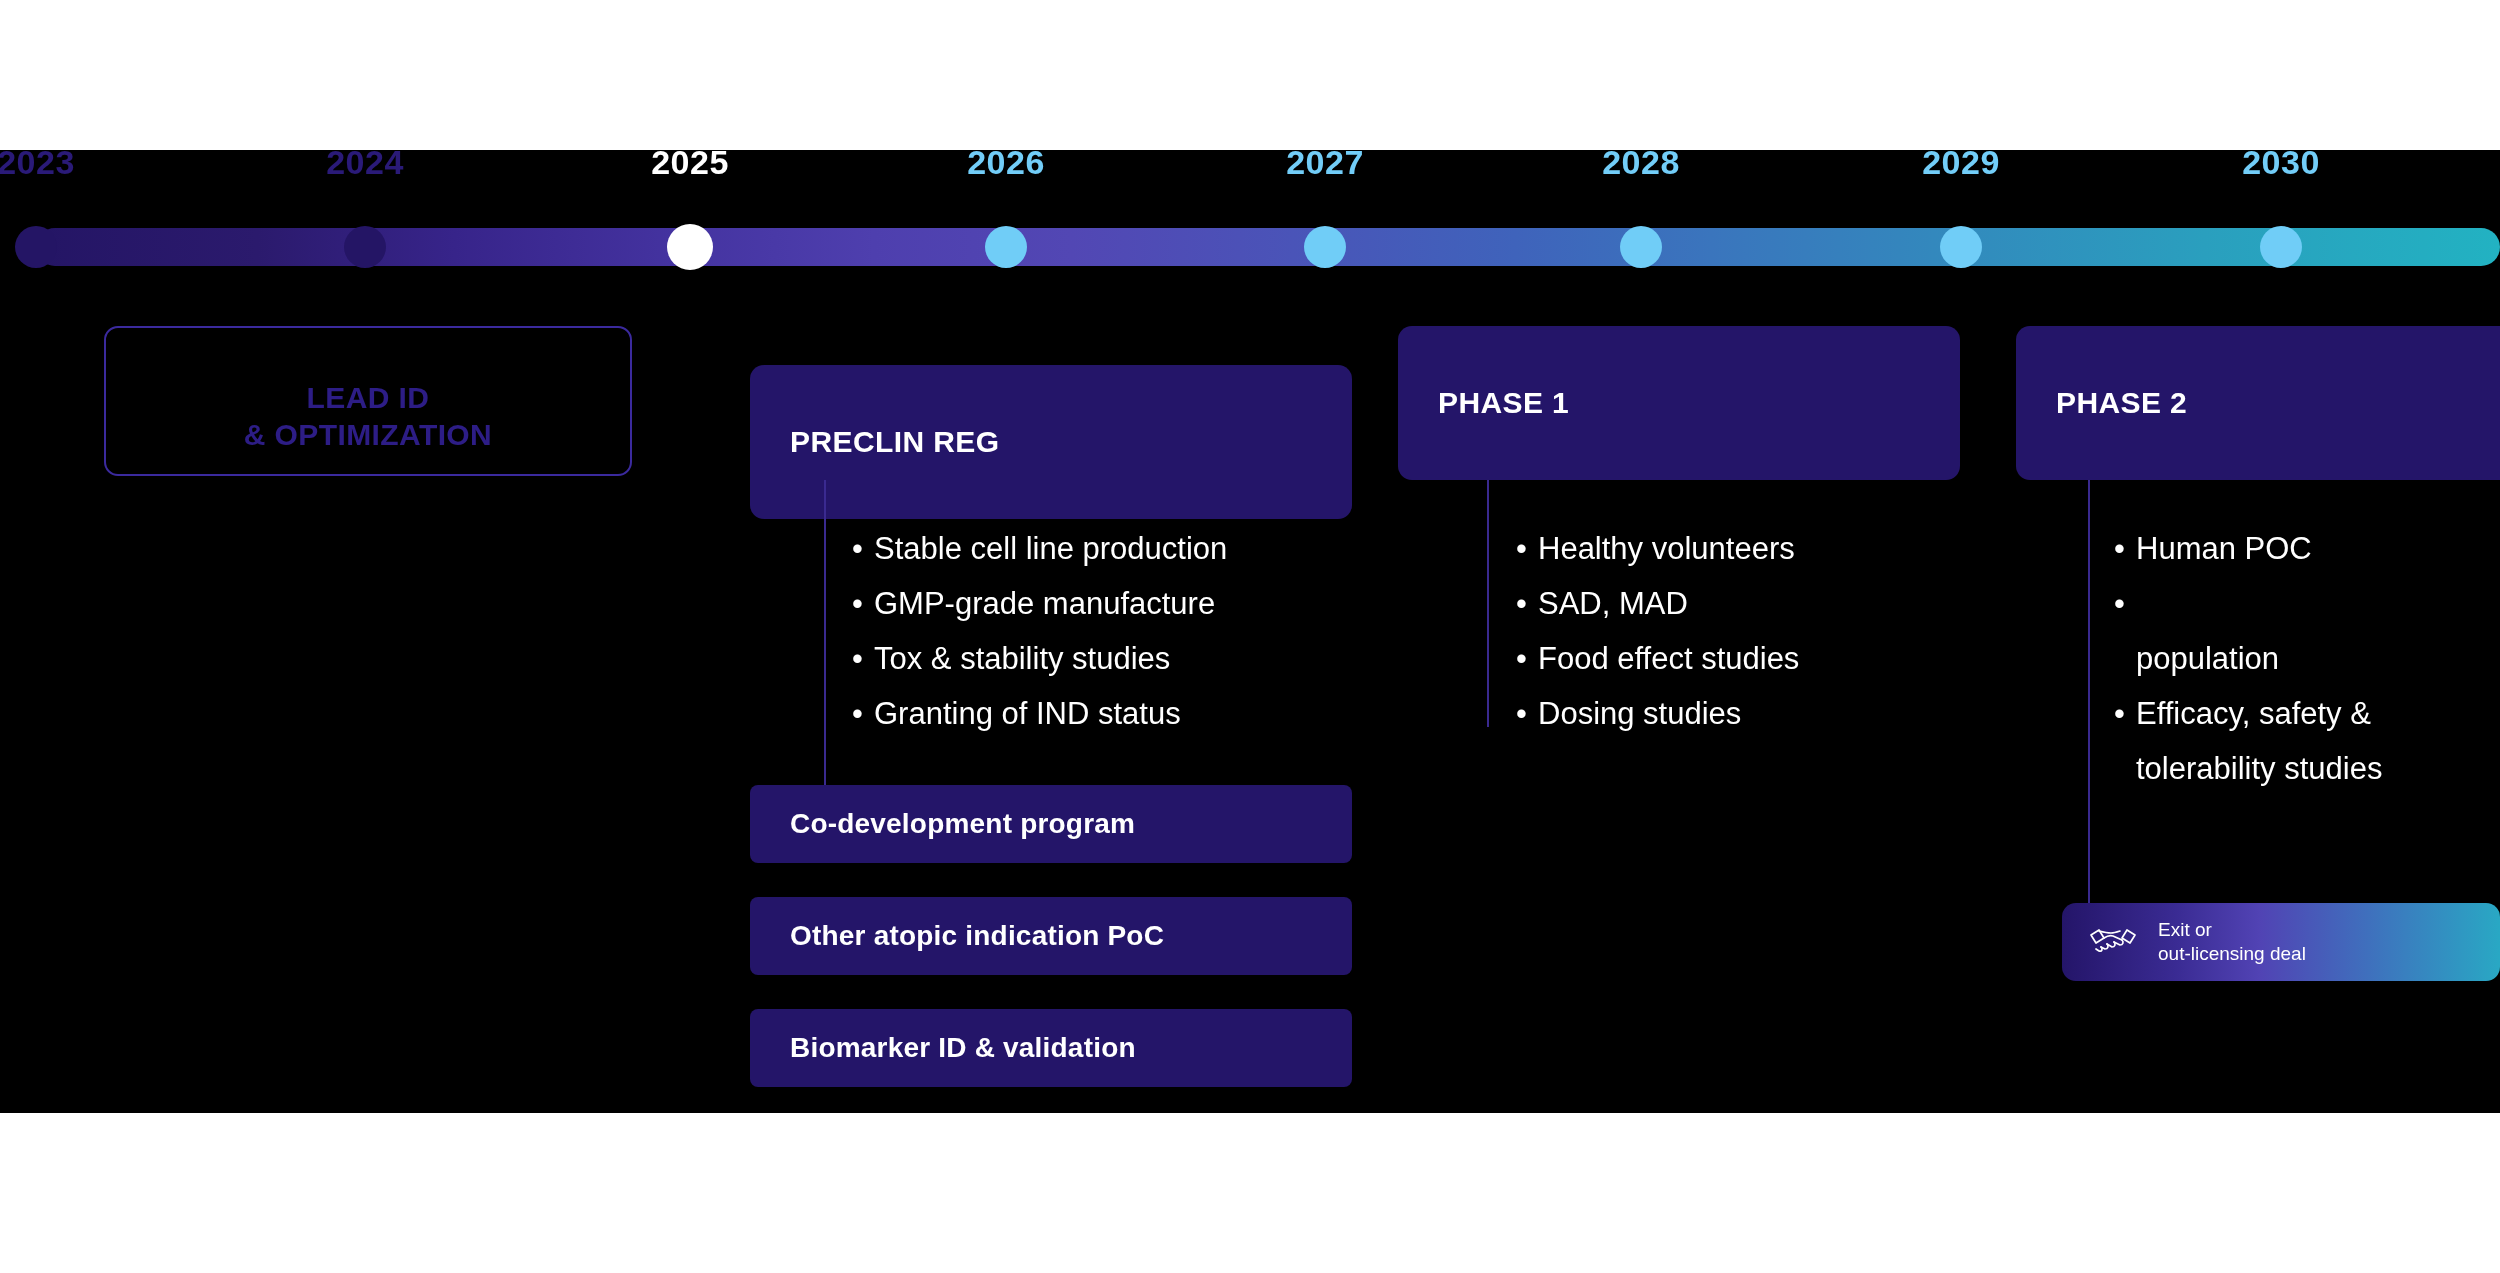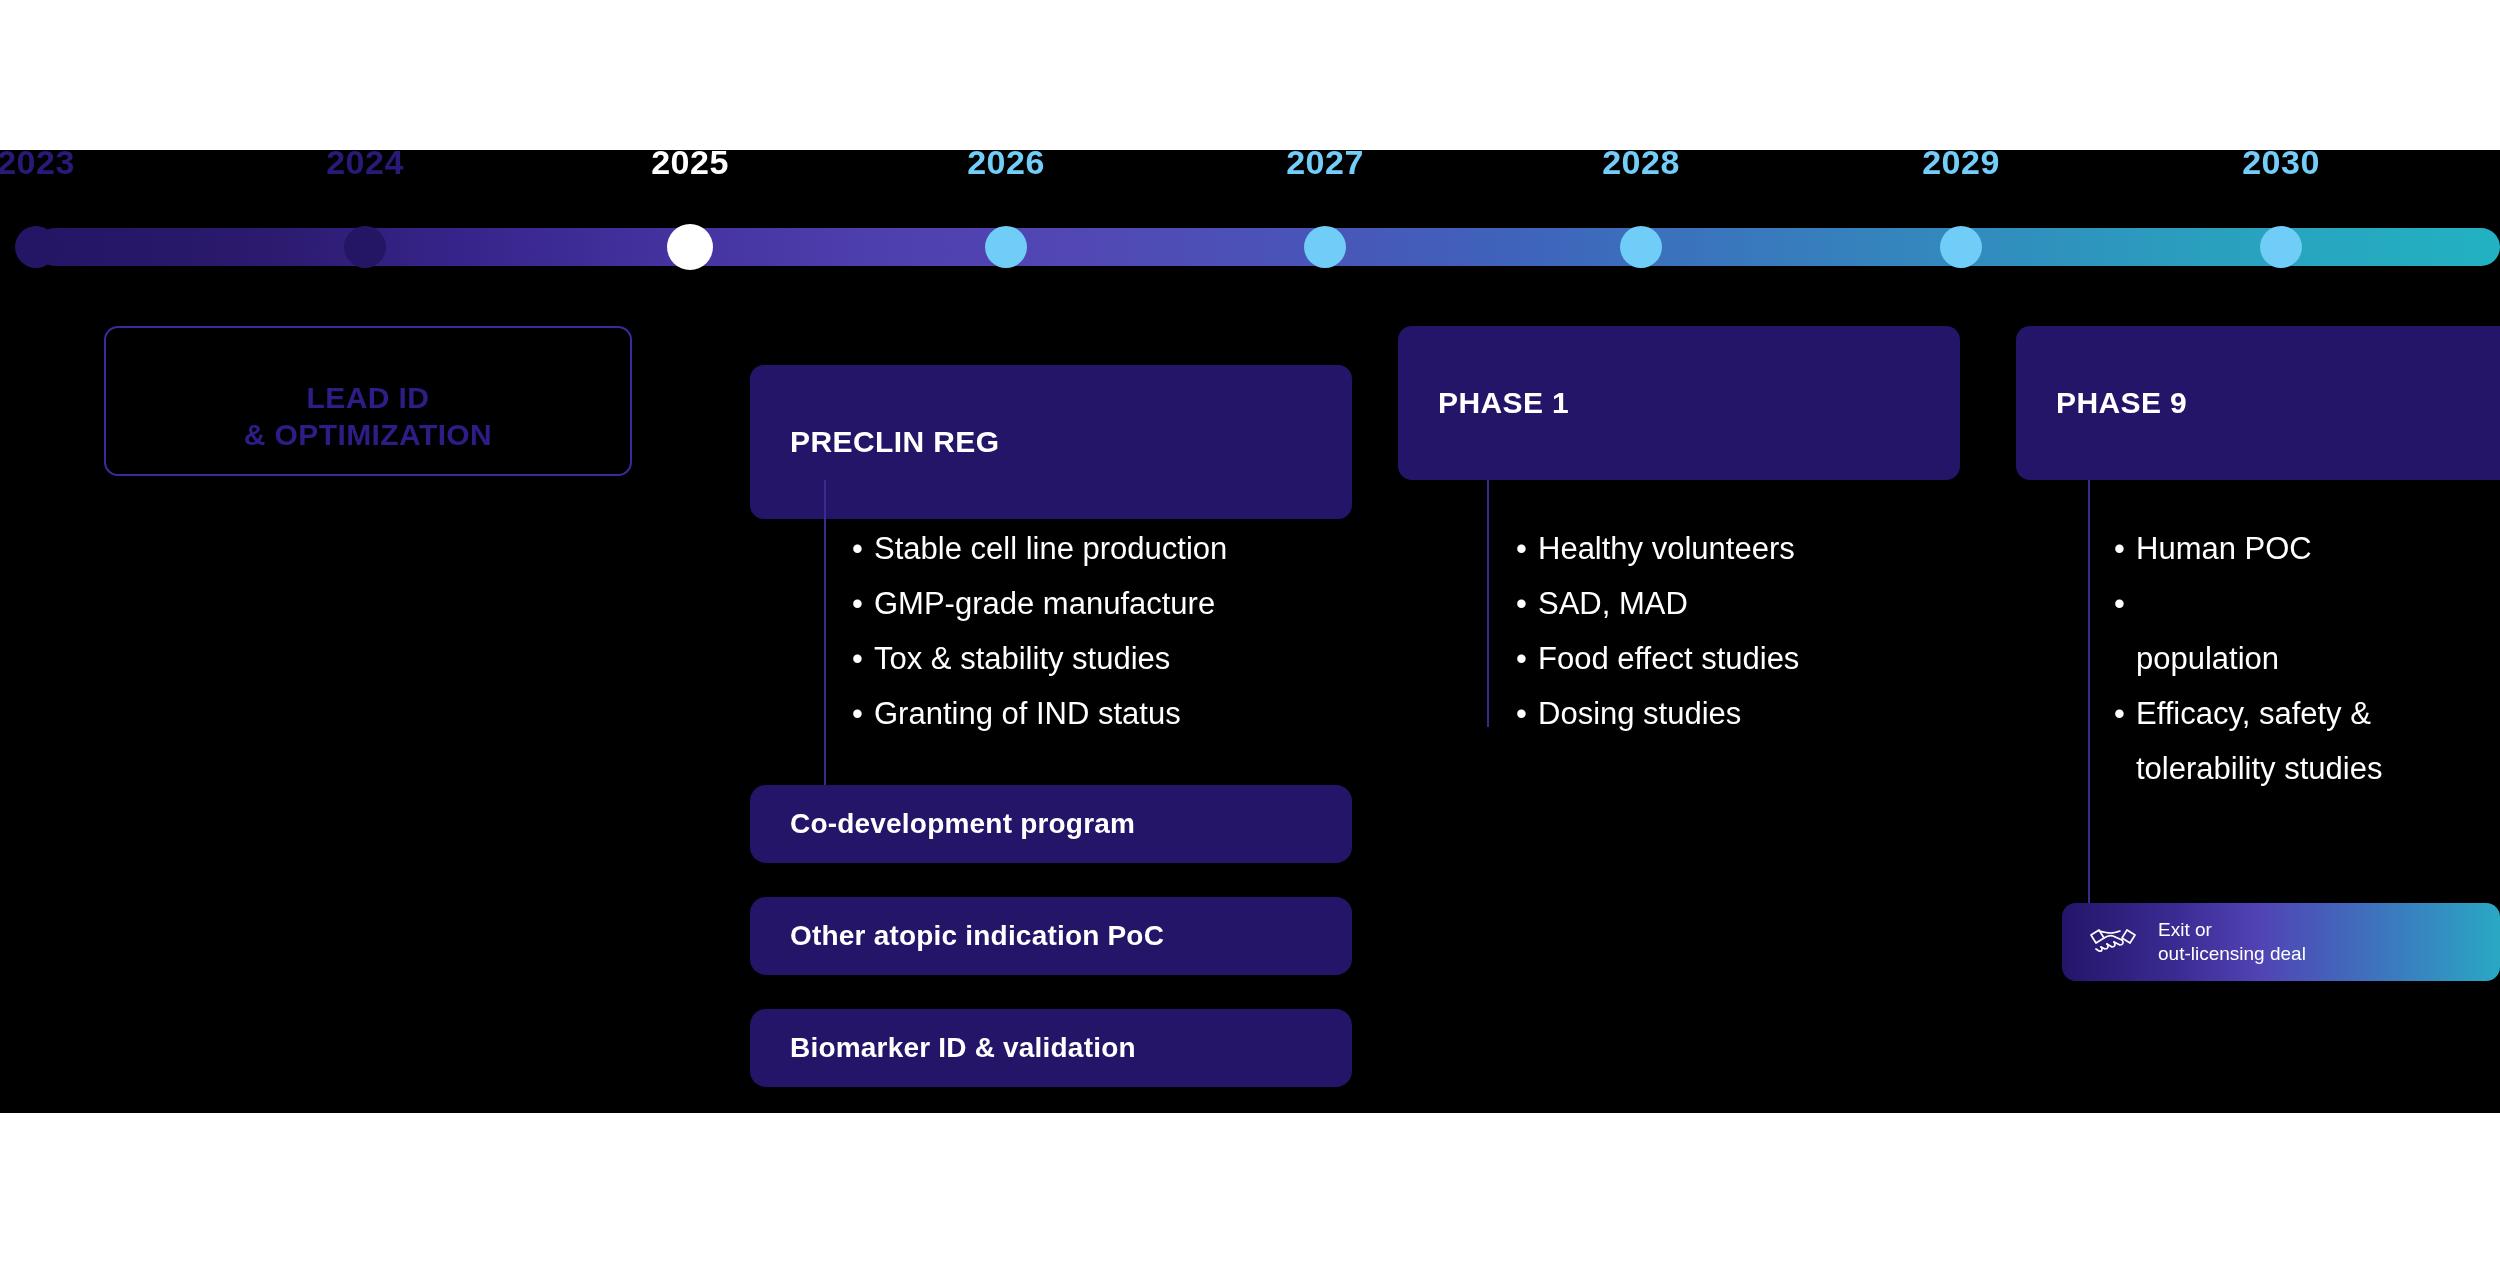--- a/index.html
+++ b/index.html
@@ -47,21 +47,21 @@
   .connector { position:absolute; width:2px; background:#3a2a90; }
 
   
   .bullets { position:absolute; }
   .bullet-row { display:flex; color:#ffffff; font-size:31px; line-height:55px;
                 white-space:nowrap; }
   .bullet-dot { width:22px; flex:0 0 22px; }
   .bullet-row.cont .bullet-dot { visibility:hidden; }
 
   
-  .ws-bar { position:absolute; background:#241569; border-radius:16px;
+  .ws-bar { position:absolute; background:#241569; border-radius:8px;
             display:flex; align-items:center; }
   .ws-label { color:#ffffff; font-size:28px; font-weight:bold; padding-left:40px;
               letter-spacing:.2px; }
 
   
   .exit-badge { position:absolute; border-radius:14px; display:flex; align-items:center;
                 background:linear-gradient(90deg,#241569 0%,#3a2b93 26%,#5143b4 45%,
                                                   #3f70bd 70%,#29a8c4 100%); }
   .exit-icon { width:58px; flex:0 0 58px; margin-left:22px; display:flex;
                align-items:center; justify-content:center; }
@@ -143,21 +143,21 @@
         <span class="bullet-dot">•</span>
         <span>Food effect studies</span>
       </div>
       <div class="bullet-row">
         <span class="bullet-dot">•</span>
         <span>Dosing studies</span>
       </div>
     </div>
 
   <div class="phase-box filled" style="left:2016px; top:326px; width:520px; height:154px;">
-    <div class="phase-title-filled">PHASE 9</div>
+    <div class="phase-title-filled">PHASE 2</div>
   </div>
   <div class="connector" style="left:2088px; top:480px; height:425px;"></div>
   <div class="bullets" id="bullets-phase-2" style="left:2114px; top:521px;">
       <div class="bullet-row">
         <span class="bullet-dot">•</span>
         <span>Human POC</span>
       </div>
       <div class="bullet-row">
         <span class="bullet-dot">•</span>
       </div>

